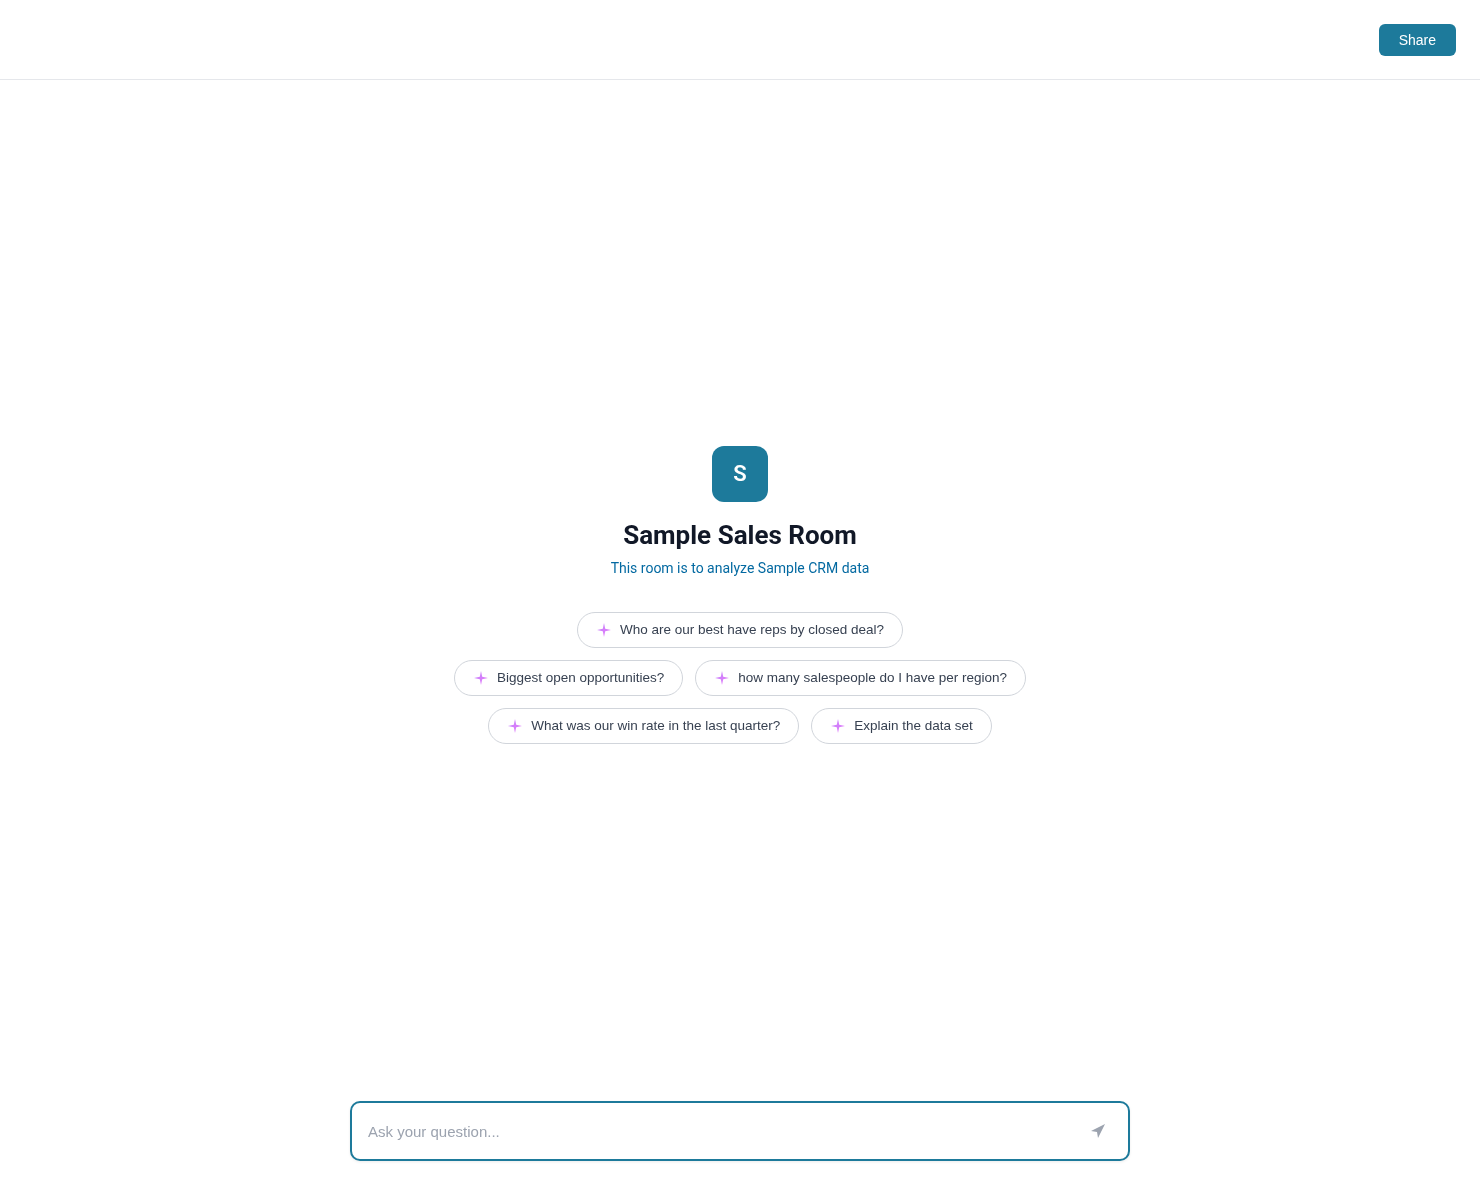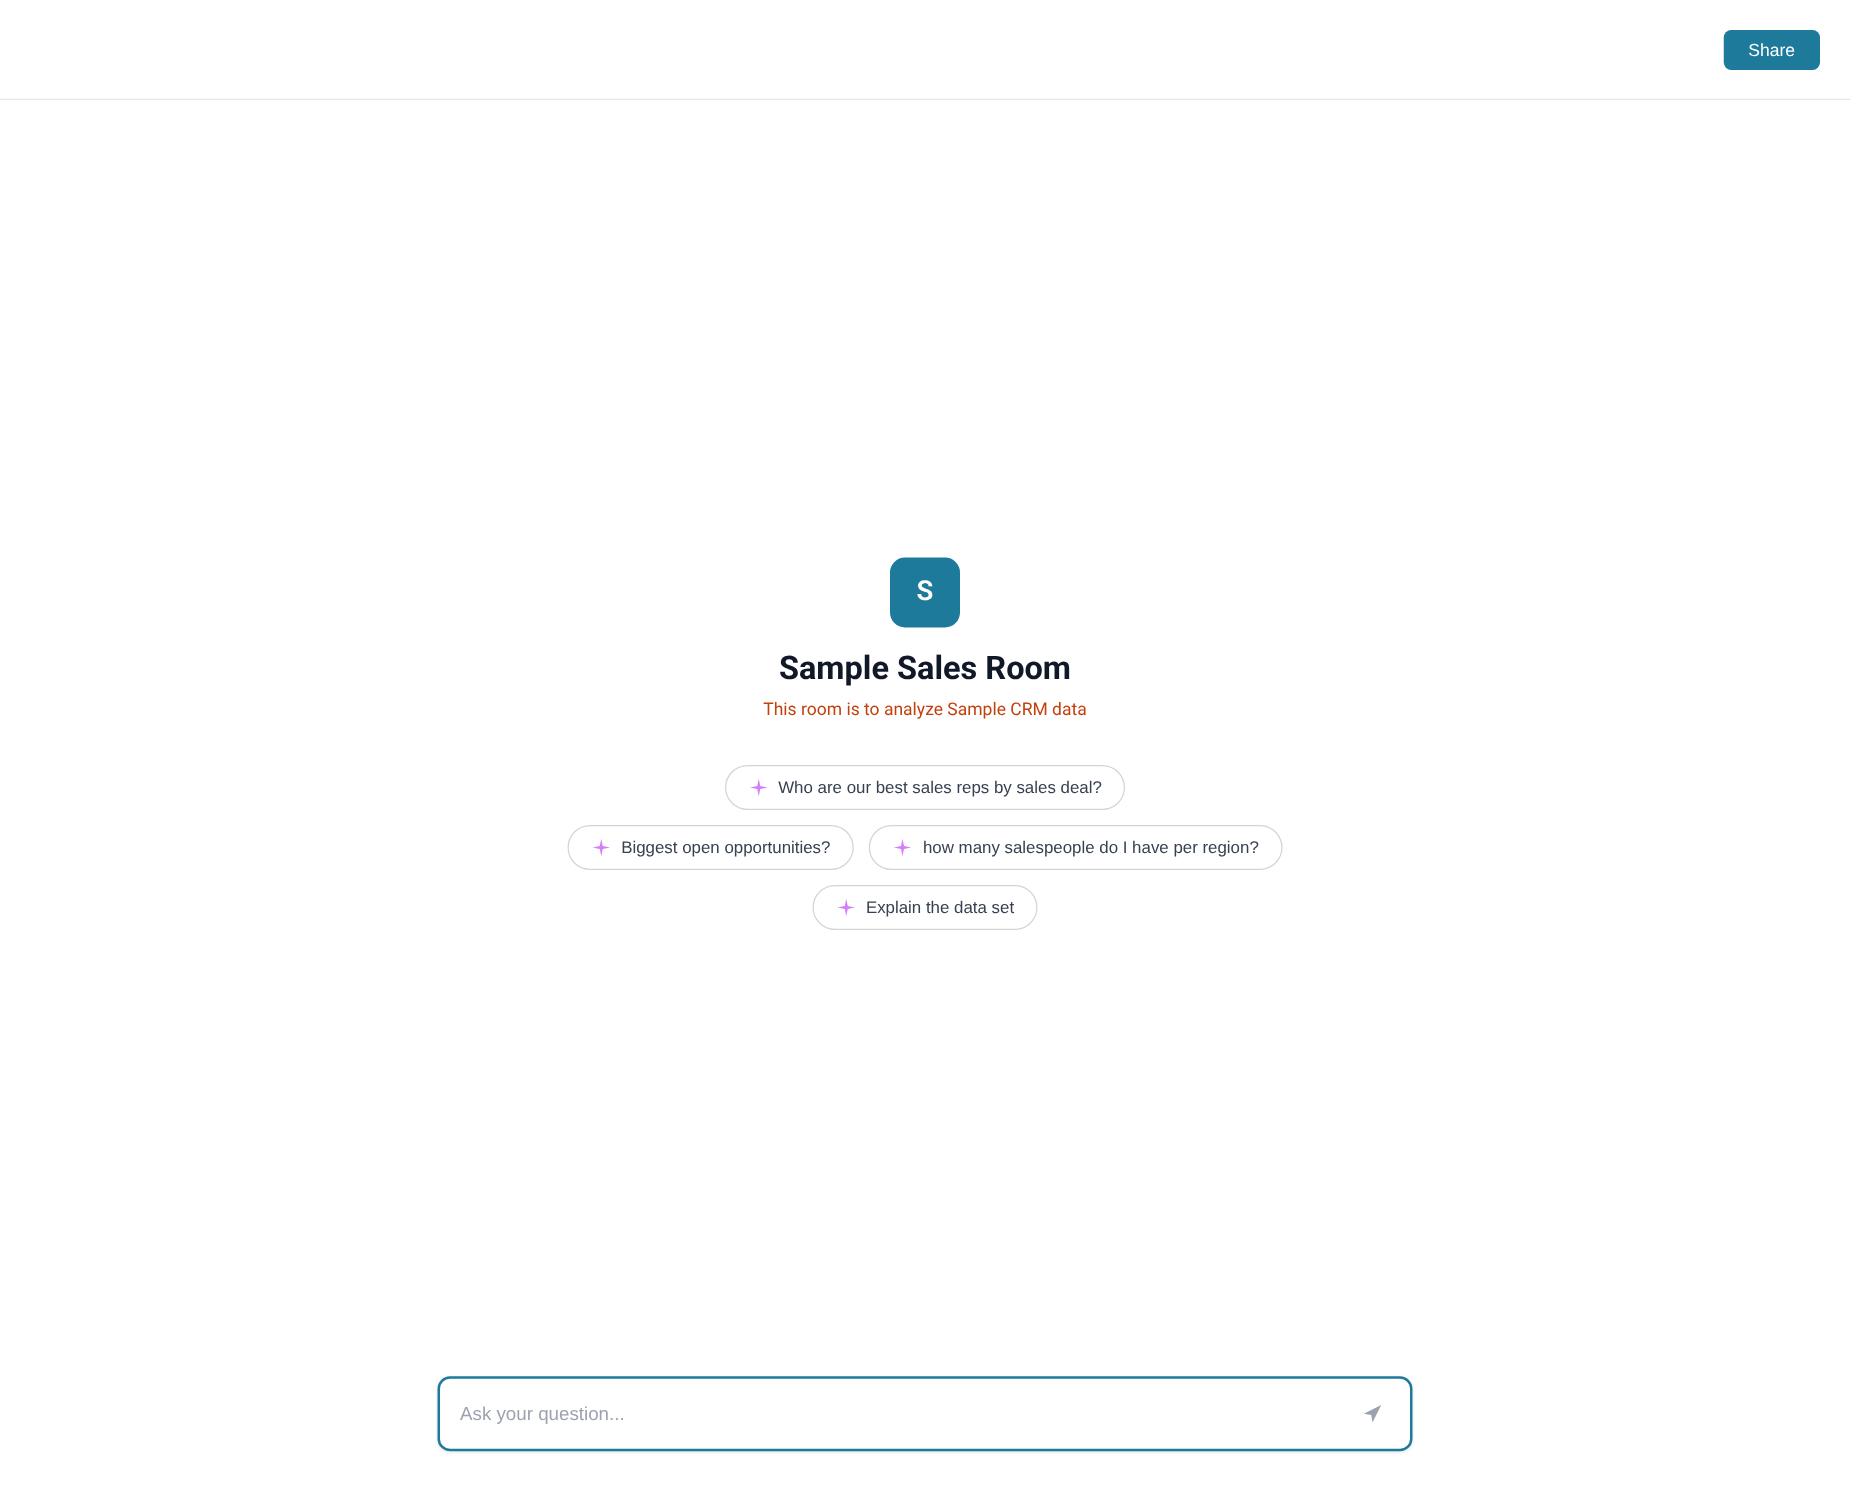--- a/index.html
+++ b/index.html
@@ -68,21 +68,21 @@
     .room-title {
       font-size: 26px;
       font-weight: 700;
       color: #111827;
       margin-bottom: 10px;
     }
 
     
     .room-subtitle {
       font-size: 14px;
-      color: #c2410c;
+      color: #0369a1;
       margin-bottom: 36px;
     }
 
     
     .suggestions-container {
       display: flex;
       flex-direction: column;
       align-items: center;
       gap: 12px;
     }
@@ -180,21 +180,21 @@
       <button class="suggestion-pill">
         <svg class="sparkle-icon" viewBox="0 0 16 16" fill="none">
           <path d="M8 1L9.2 6.8L15 8L9.2 9.2L8 15L6.8 9.2L1 8L6.8 6.8L8 1Z" fill="url(#grad2)" stroke="none"></path>
           <defs>
             <linearGradient id="grad2" x1="1" y1="1" x2="15" y2="15" gradientUnits="userSpaceOnUse">
               <stop offset="0%" stop-color="#c084fc"></stop>
               <stop offset="100%" stop-color="#e879f9"></stop>
             </linearGradient>
           </defs>
         </svg>
-        <span>Who are our best sales reps by sales deal?</span>
+        <span>Who are our best have reps by closed deal?</span>
       </button>
     </div>
 
     <div class="suggestions-row">
       <button class="suggestion-pill">
         <svg class="sparkle-icon" viewBox="0 0 16 16" fill="none">
           <path d="M8 1L9.2 6.8L15 8L9.2 9.2L8 15L6.8 9.2L1 8L6.8 6.8L8 1Z" fill="url(#grad3)" stroke="none"></path>
           <defs>
             <linearGradient id="grad3" x1="1" y1="1" x2="15" y2="15" gradientUnits="userSpaceOnUse">
               <stop offset="0%" stop-color="#c084fc"></stop>
@@ -212,20 +212,32 @@
               <stop offset="0%" stop-color="#c084fc"></stop>
               <stop offset="100%" stop-color="#e879f9"></stop>
             </linearGradient>
           </defs>
         </svg>
         <span>how many salespeople do I have per region?</span>
       </button>
     </div>
 
     <div class="suggestions-row">
+      <button class="suggestion-pill">
+        <svg class="sparkle-icon" viewBox="0 0 16 16" fill="none">
+          <path d="M8 1L9.2 6.8L15 8L9.2 9.2L8 15L6.8 9.2L1 8L6.8 6.8L8 1Z" fill="url(#grad5)" stroke="none"></path>
+          <defs>
+            <linearGradient id="grad5" x1="1" y1="1" x2="15" y2="15" gradientUnits="userSpaceOnUse">
+              <stop offset="0%" stop-color="#c084fc"></stop>
+              <stop offset="100%" stop-color="#e879f9"></stop>
+            </linearGradient>
+          </defs>
+        </svg>
+        <span>What was our win rate in the last quarter?</span>
+      </button>
       <button class="suggestion-pill">
         <svg class="sparkle-icon" viewBox="0 0 16 16" fill="none">
           <path d="M8 1L9.2 6.8L15 8L9.2 9.2L8 15L6.8 9.2L1 8L6.8 6.8L8 1Z" fill="url(#grad6)" stroke="none"></path>
           <defs>
             <linearGradient id="grad6" x1="1" y1="1" x2="15" y2="15" gradientUnits="userSpaceOnUse">
               <stop offset="0%" stop-color="#c084fc"></stop>
               <stop offset="100%" stop-color="#e879f9"></stop>
             </linearGradient>
           </defs>
         </svg>

